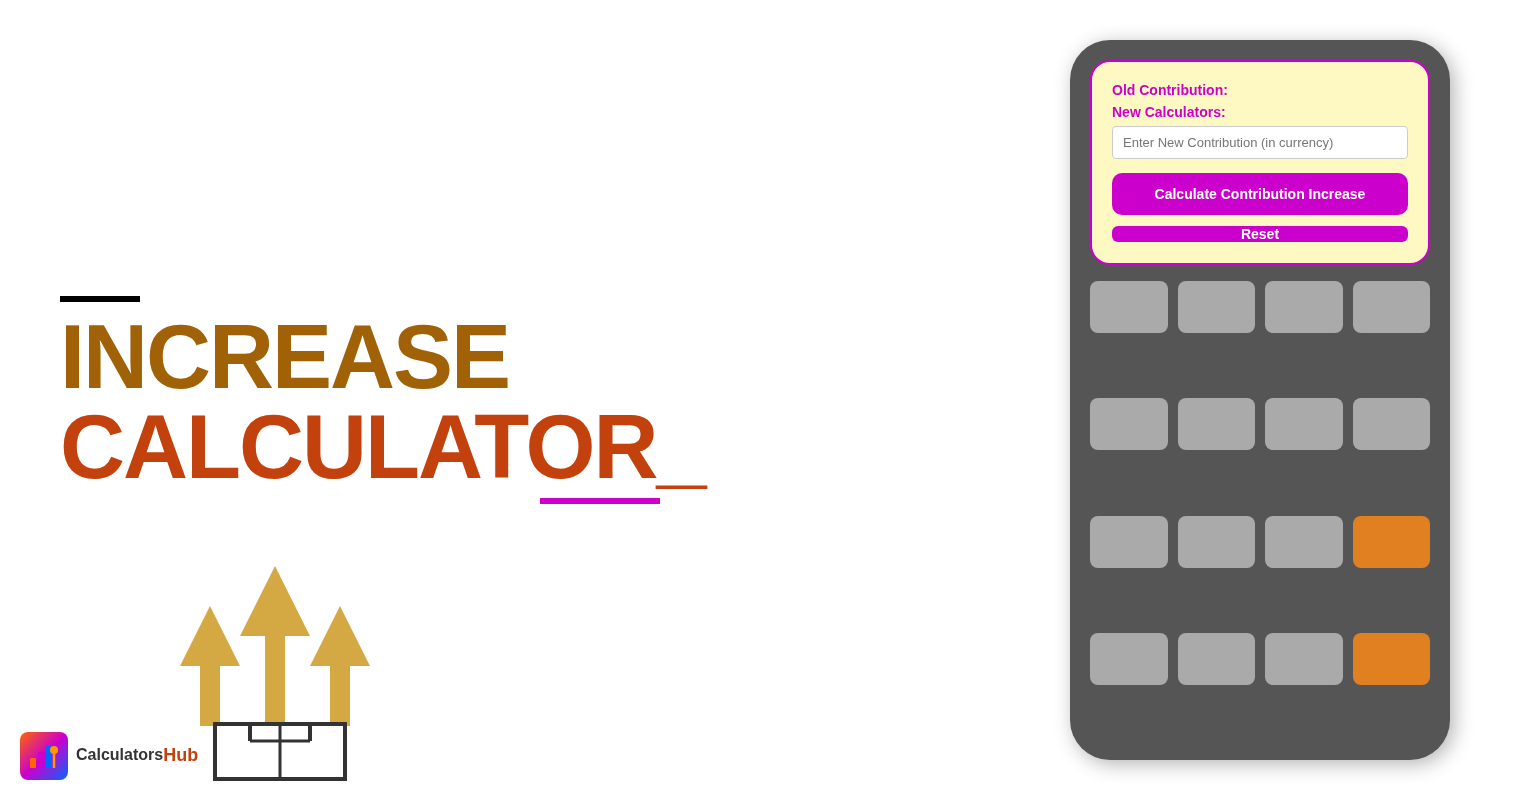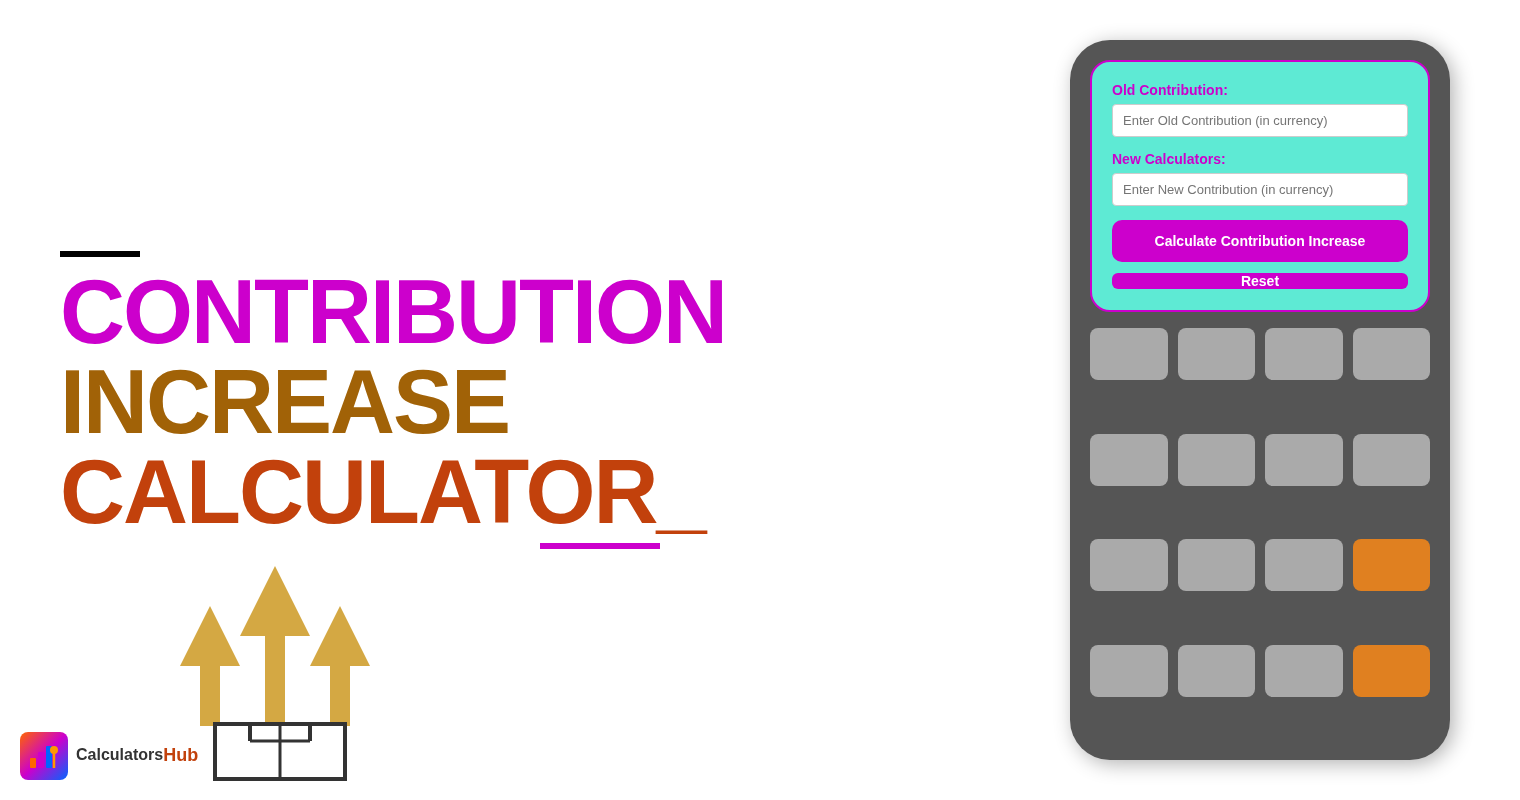--- a/index.html
+++ b/index.html
@@ -125,21 +125,21 @@
       border-radius: 40px;
       padding: 20px;
       display: flex;
       flex-direction: column;
       gap: 16px;
       box-shadow: 4px 4px 20px rgba(0,0,0,0.3);
     }
 
     
     .calc-screen {
-      background: #5eead4;
+      background: #fef9c3;
       border-radius: 20px;
       border: 2px solid #cc00cc;
       padding: 20px;
       flex-shrink: 0;
     }
 
     .field-label {
       font-size: 14px;
       font-weight: 700;
       color: #cc00cc;
@@ -209,21 +209,20 @@
       bottom: 10px;
       left: 120px;
     }
   </style>
 </head>
 <body>
 
 <div class="left-section">
   <div class="top-bar"></div>
 
-  <div class="title-contribution">CONTRIBUTION</div>
   <div class="title-increase">INCREASE</div>
   <div class="title-calculator">CALCULATOR_</div>
 
   <div class="illustration-wrapper">
     <svg width="300" height="280" viewBox="0 0 300 280">
 
       <polygon points="60,160 80,160 80,220 100,220 100,160 120,160 90,100" fill="#d4a843"></polygon>
 
       <polygon points="120,130 145,130 145,220 165,220 165,130 190,130 155,60" fill="#d4a843"></polygon>
 
@@ -254,21 +253,20 @@
       <span class="hub">Hub</span>
     </div>
   </div>
 </div>
 
 <div class="right-section">
   <div class="calculator-device">
 
     <div class="calc-screen">
       <div class="field-label">Old Contribution:</div>
-      <input class="field-input" type="text" placeholder="Enter Old Contribution (in currency)" style="">
 
       <div class="field-label">New Calculators:</div>
       <input class="field-input" type="text" placeholder="Enter New Contribution (in currency)" style="">
 
       <button class="btn-calculate">Calculate Contribution Increase</button>
       <button class="btn-reset">Reset</button>
     </div>
 
     <div class="calc-keypad">
 

